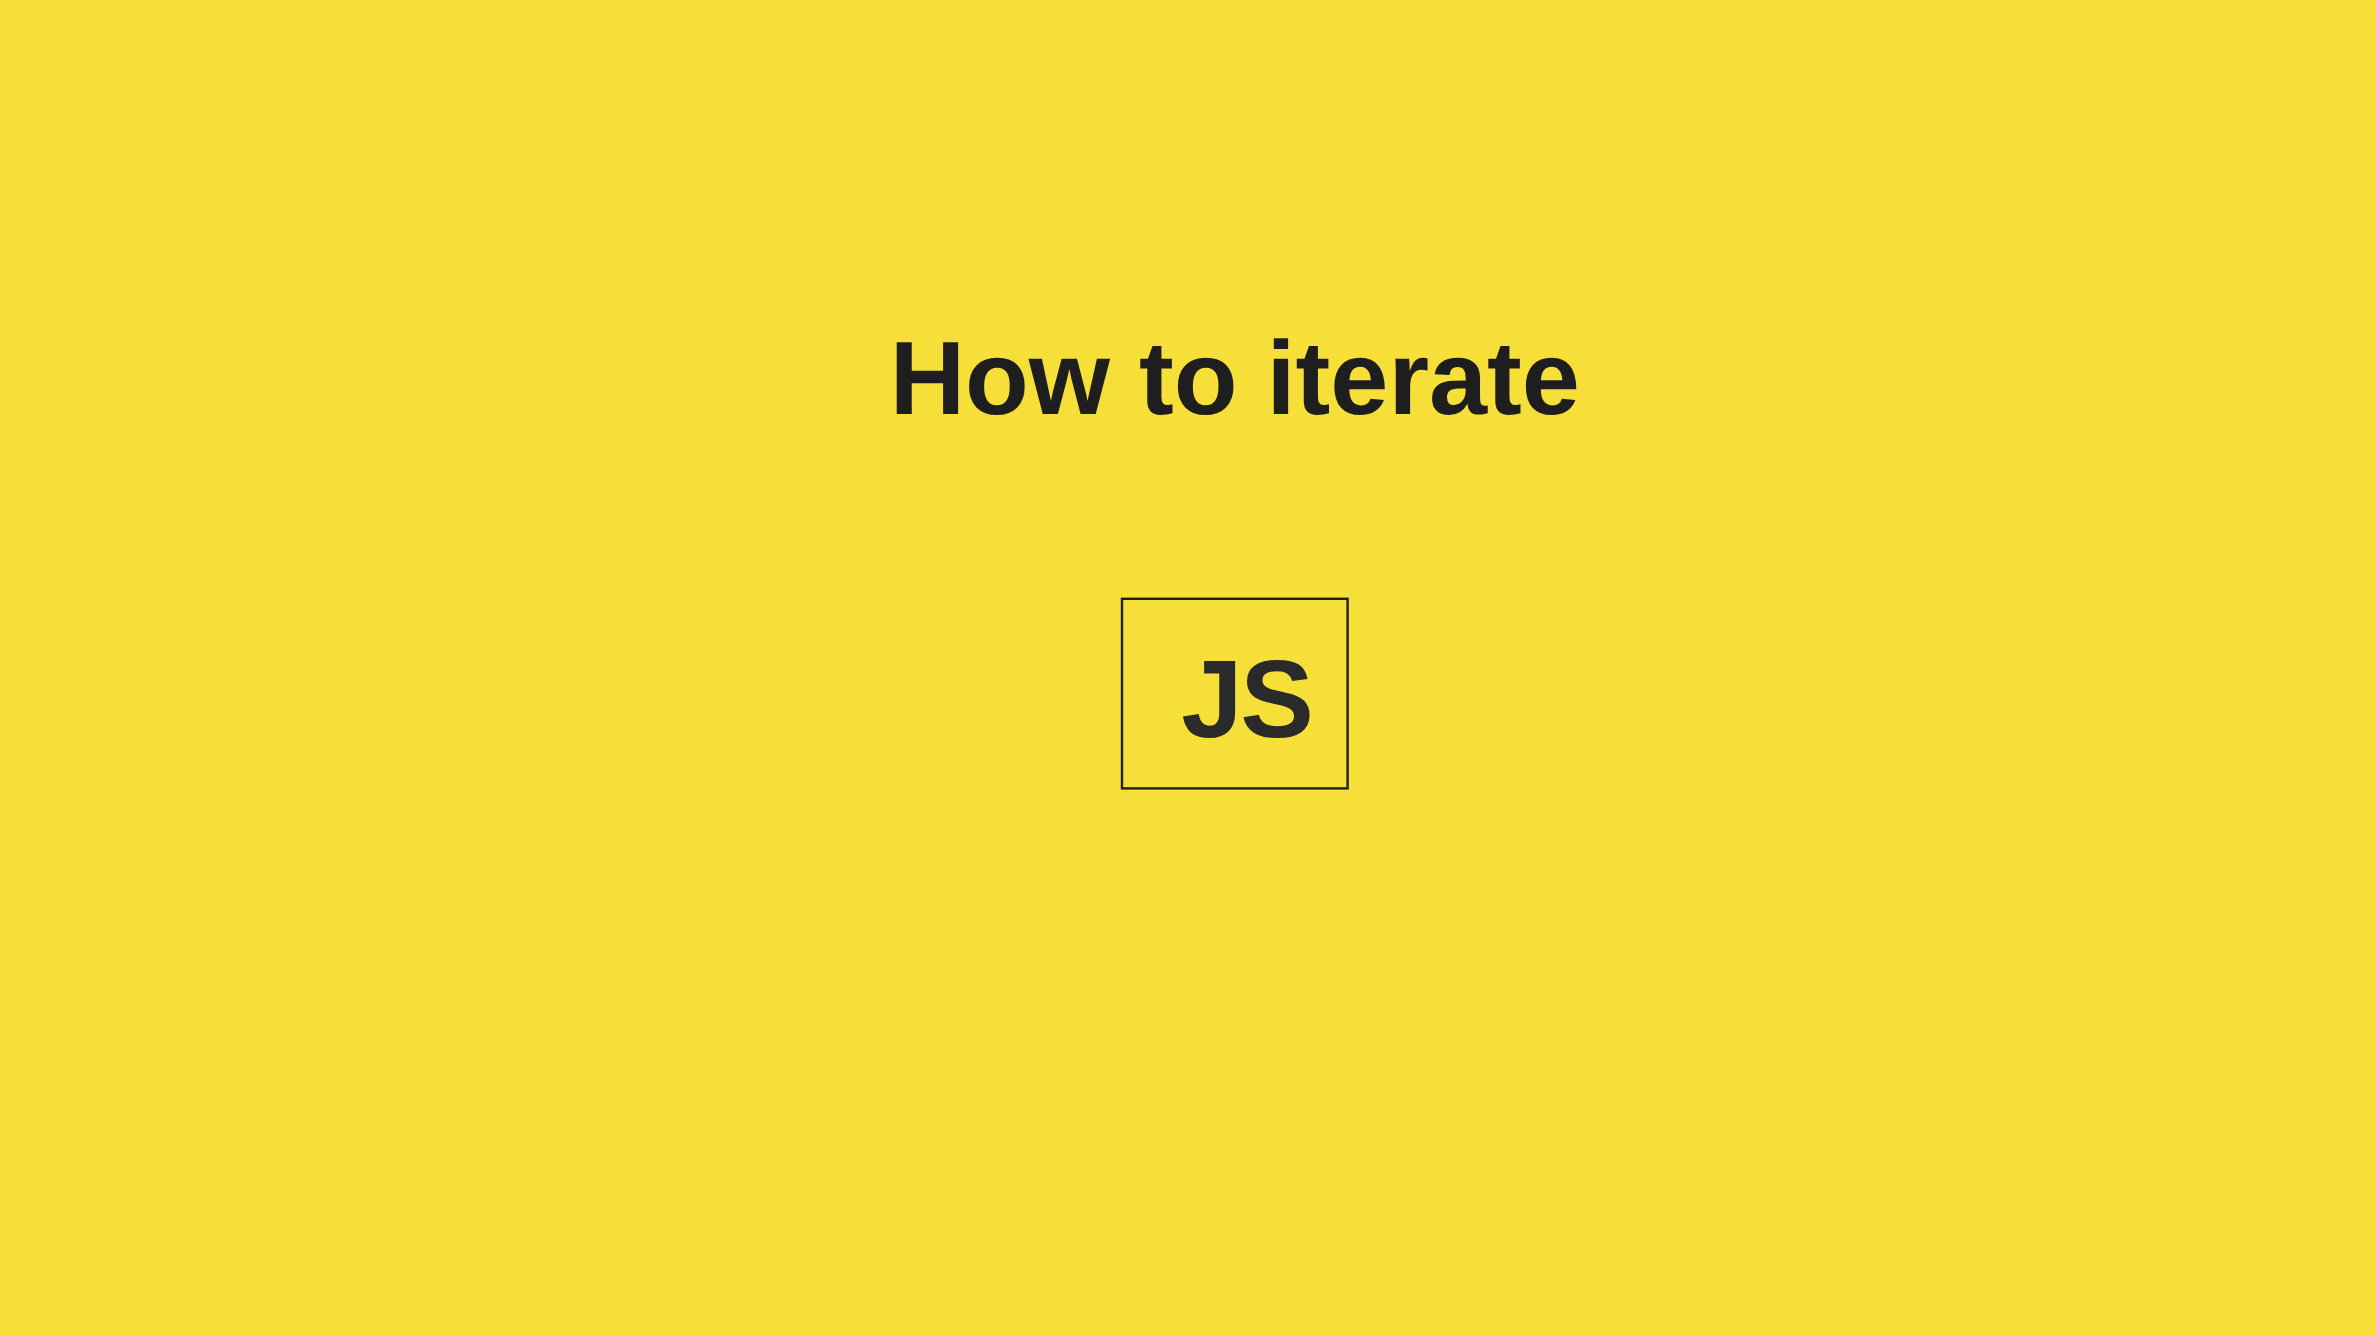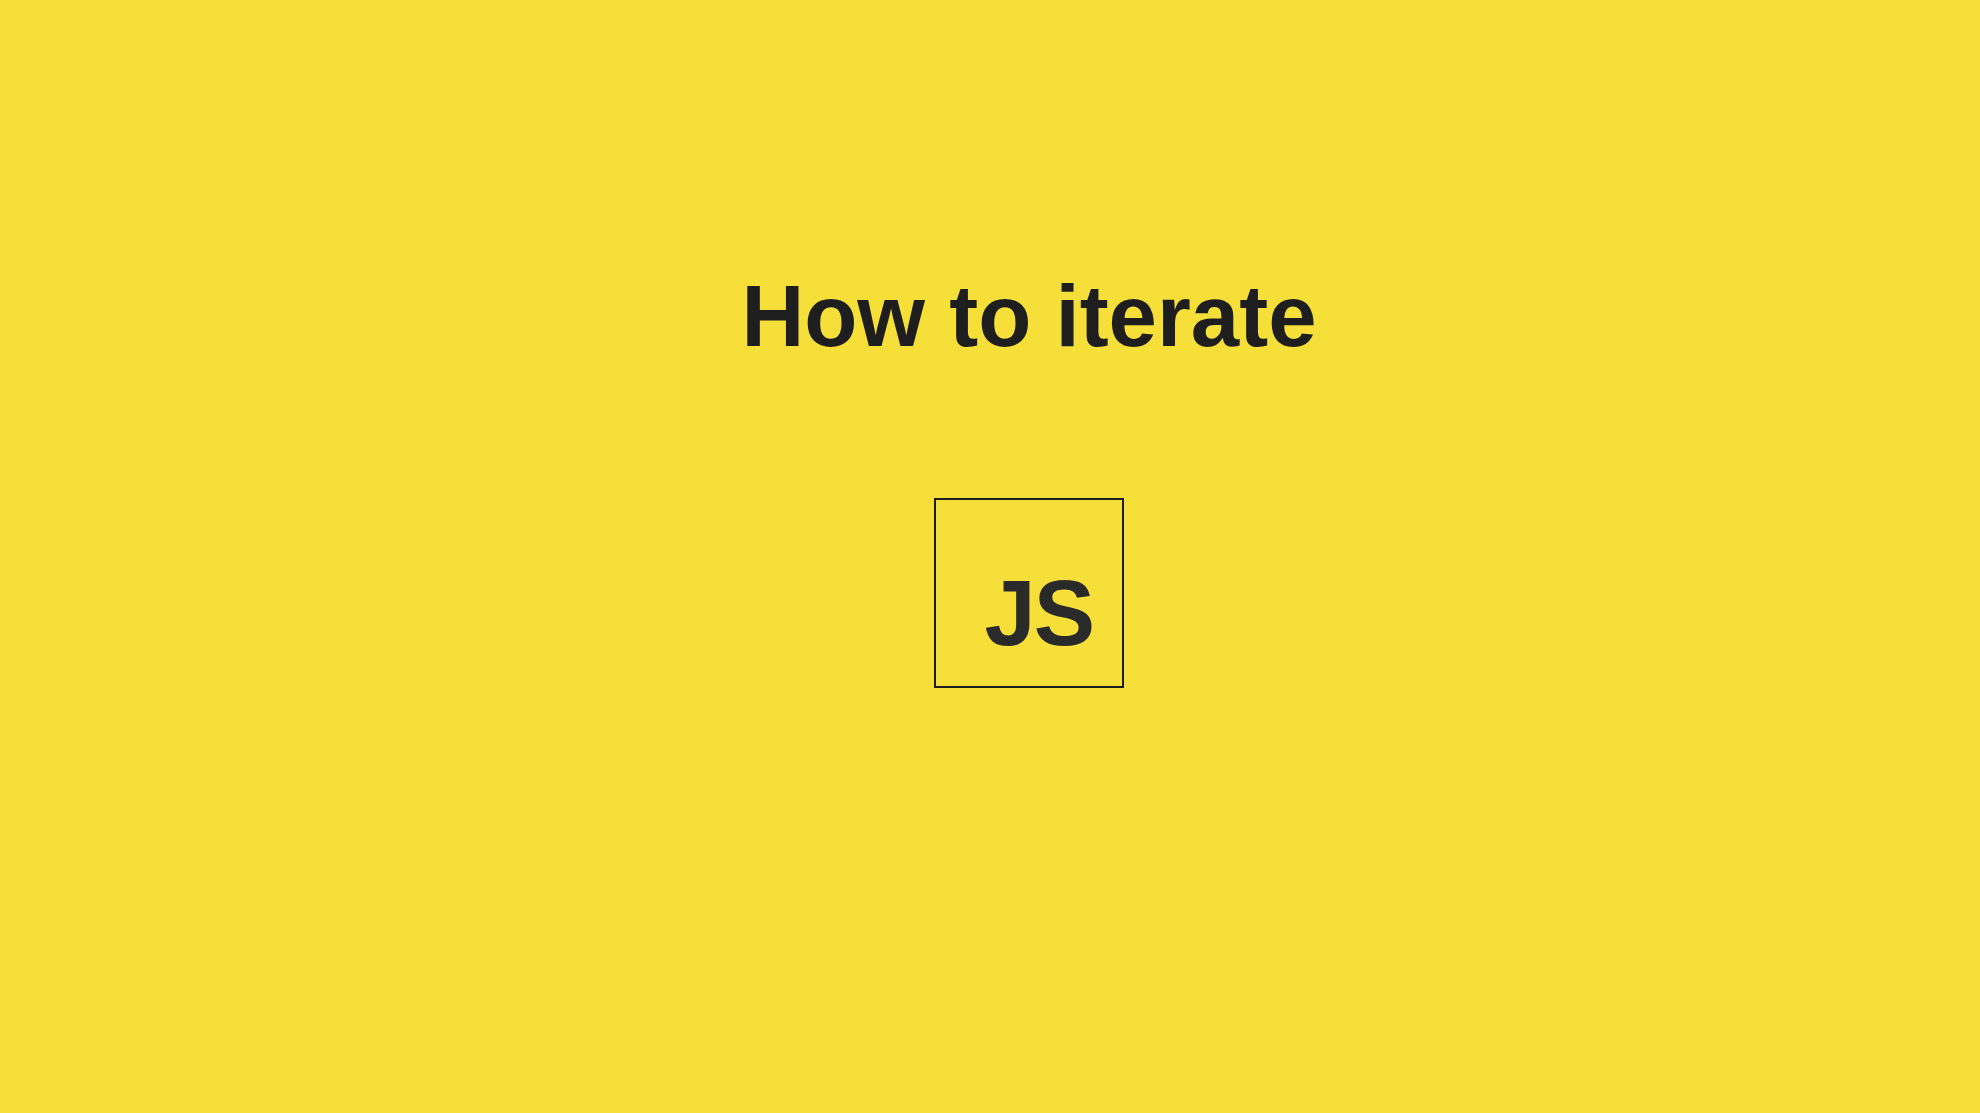--- a/index.html
+++ b/index.html
@@ -25,21 +25,21 @@
       font-size: 87px;
       line-height: 1.13;
       width: 100%;
     }
     .js-logo {
       position: absolute;
       top: 459px;
       left: 50%;
       transform: translateX(-50%);
       width: 190px;
-      height: 190px;
+      height: 160px;
       border: 2px solid #1e1e1e;
       display: flex;
       align-items: flex-end;
       justify-content: flex-end;
       padding: 14px 16px;
     }
     .js-text {
       color: #2a2a2a;
       font-weight: bold;
       font-size: 92px;

